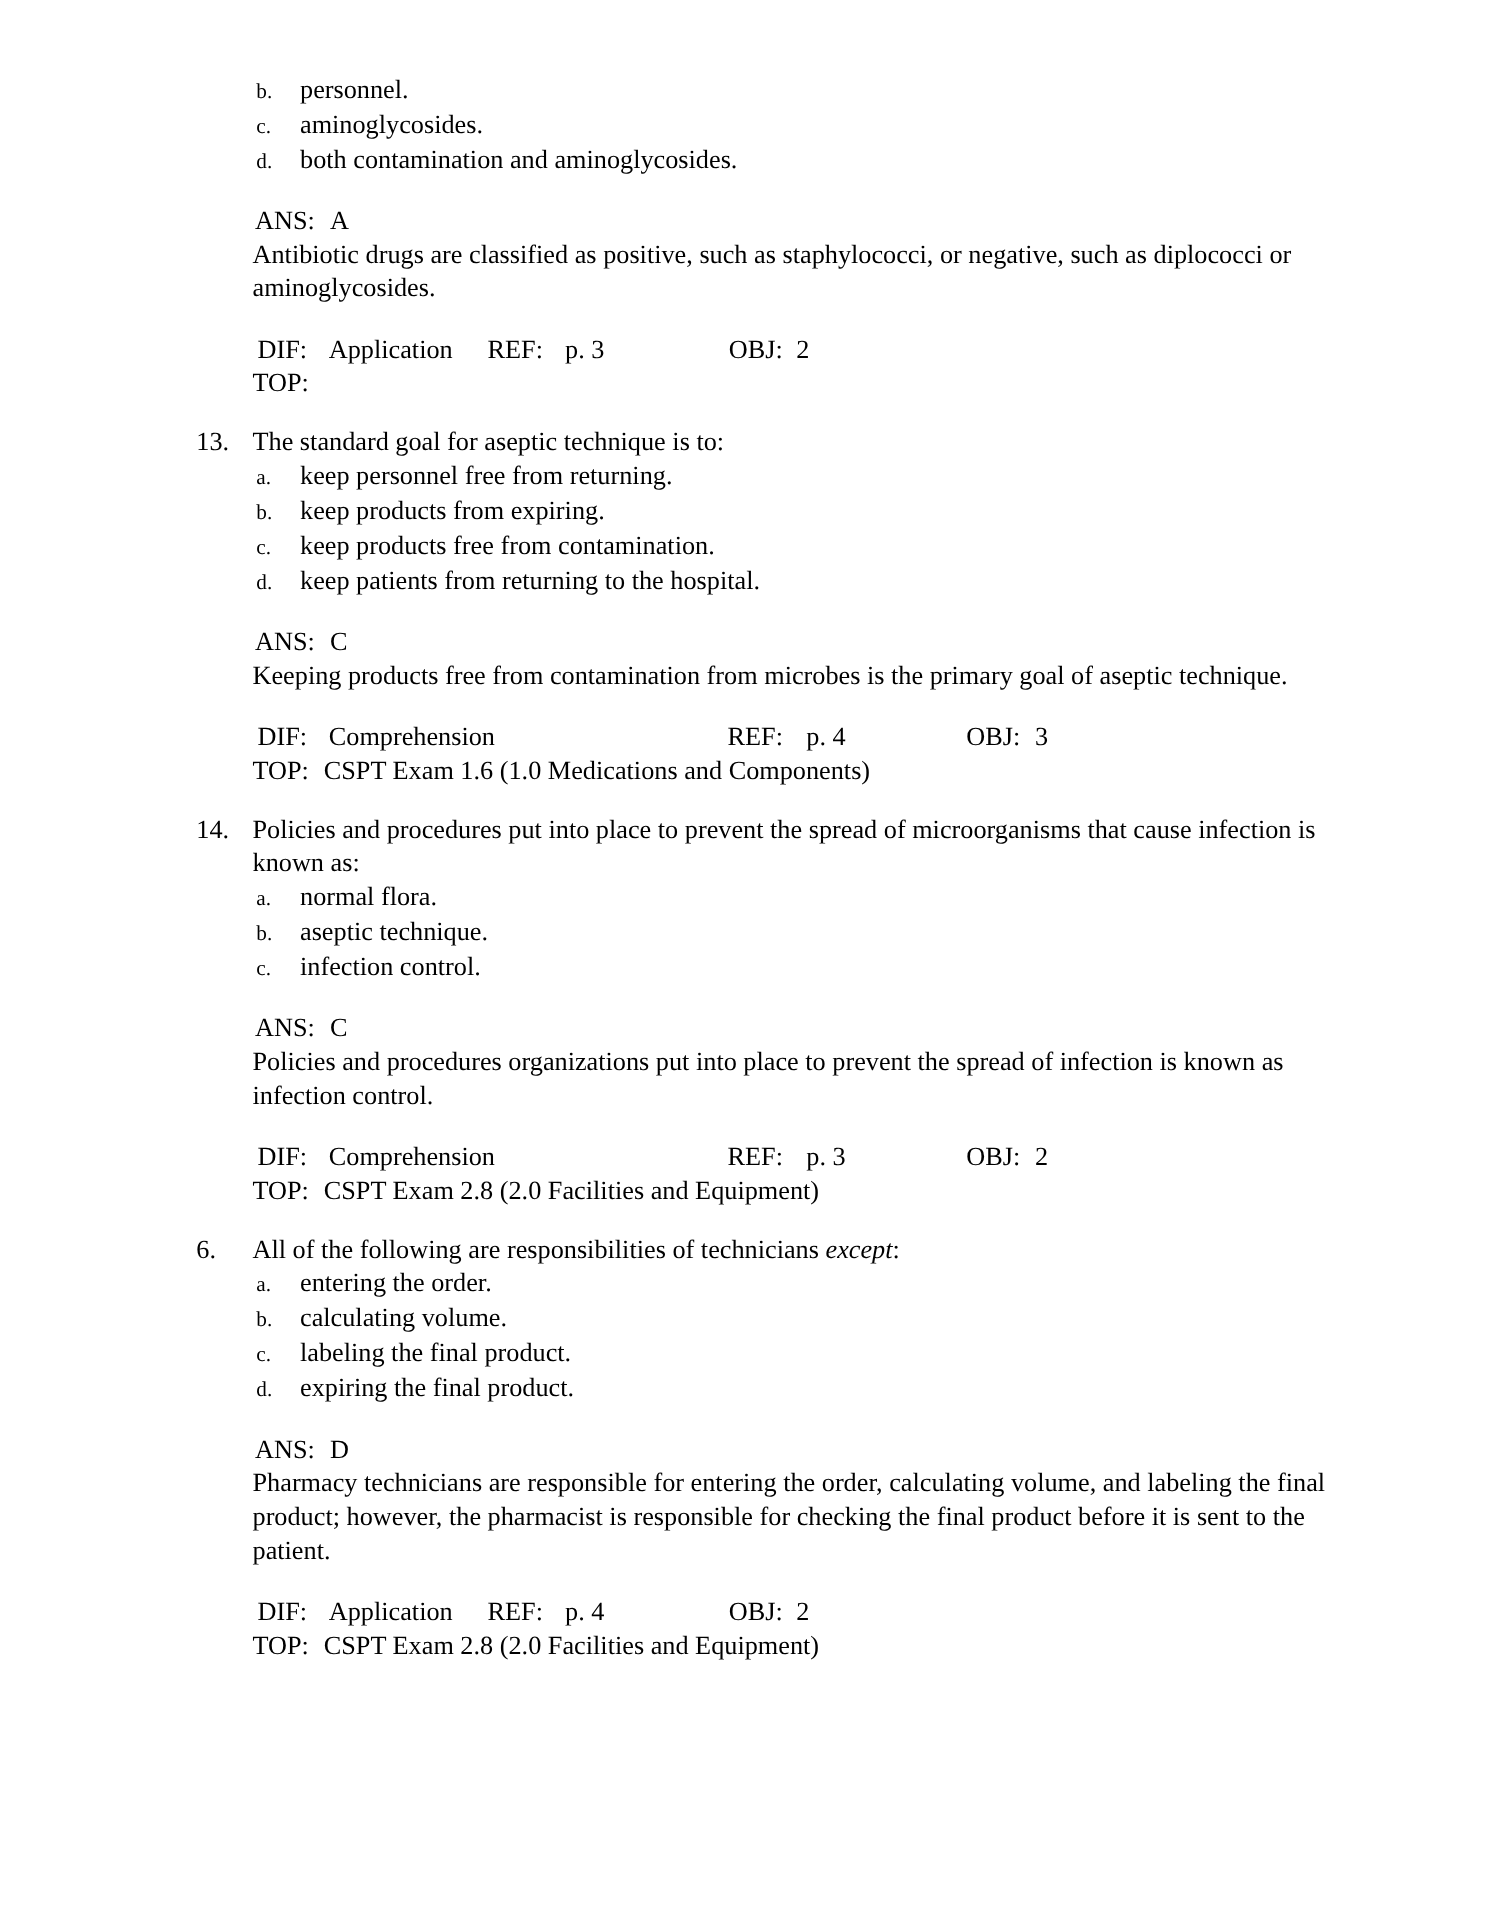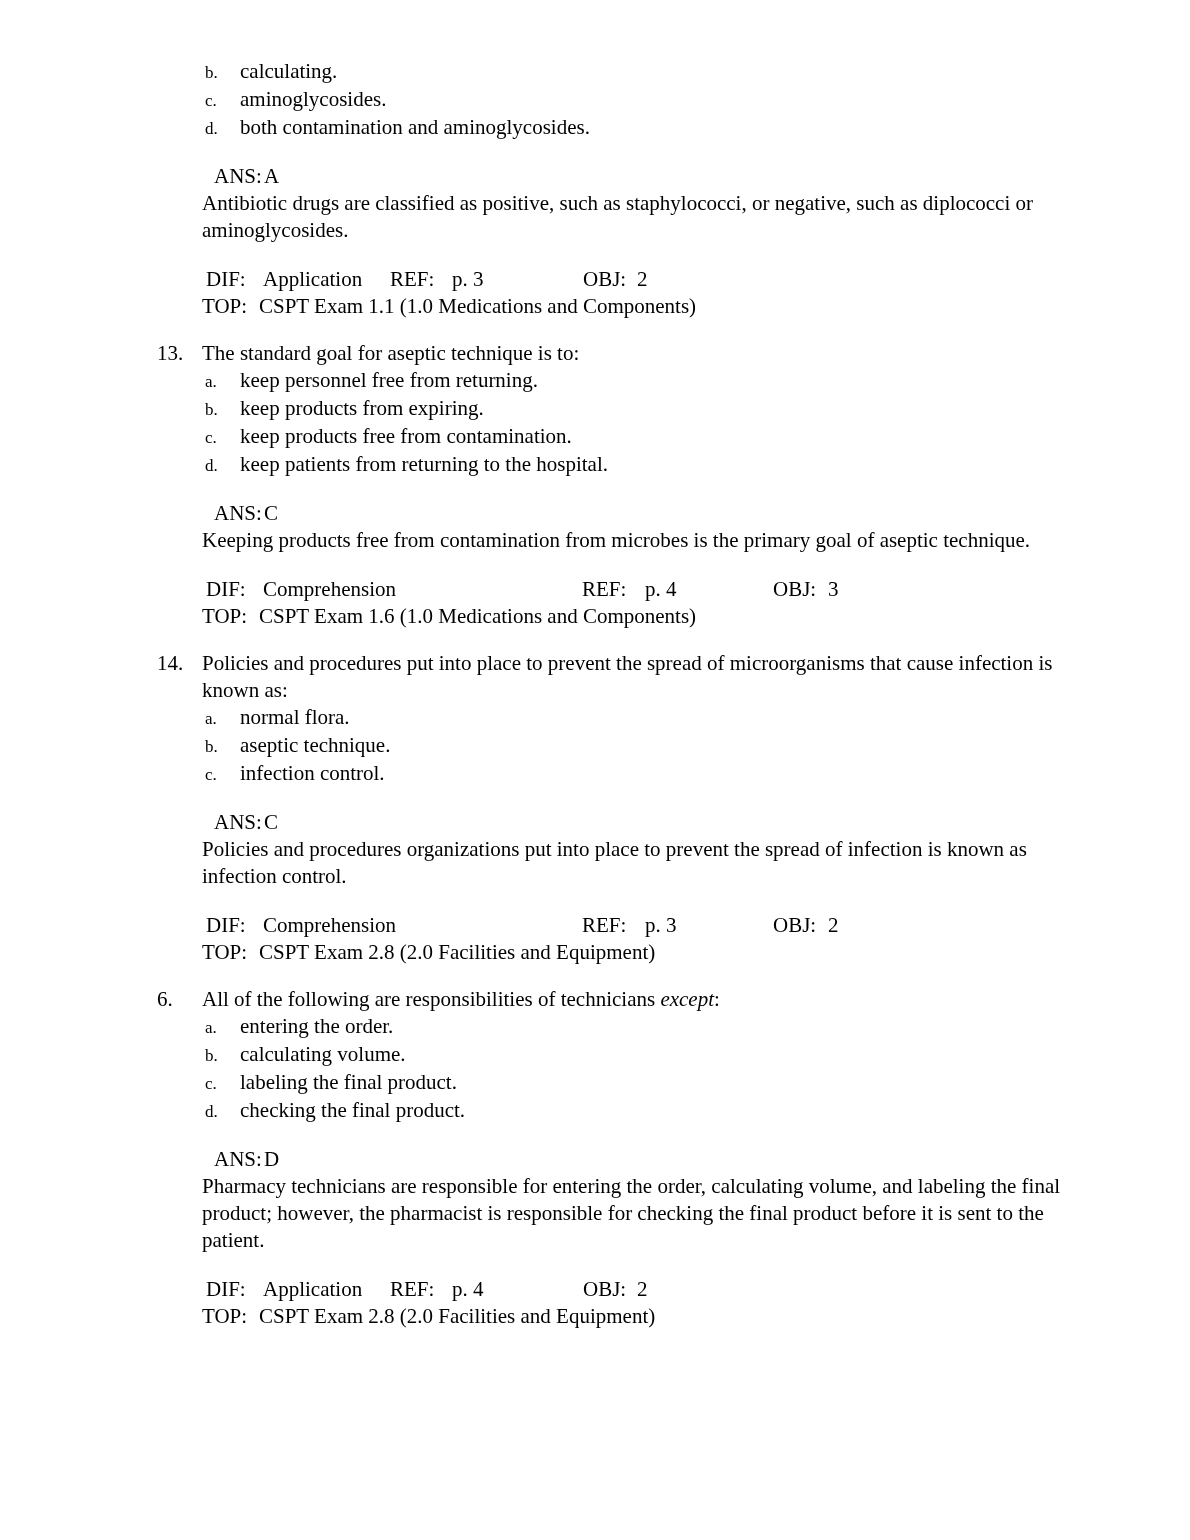--- a/index.html
+++ b/index.html
@@ -15,21 +15,21 @@
     box-sizing: border-box;
     width: 1190px; height: 1540px;
     padding: 58px 105px 0 202px;
   }
   .question { margin-top: 20px; }
   .q-text { position: relative; }
   .q-num { position: absolute; left: -45px; top: 0; }
   .opt { padding-left: 3px; white-space: nowrap; }
   .opt-letter { display: inline-block; width: 35px; font-size: 17px; }
   .ans-row { position: relative; height: 27px; margin-top: 21px; }
-  .ans-row .lbl { position: absolute; left: 12px; top: 0; }
+  .ans-row .lbl { position: absolute; left: 2px; top: 0; }
   .ans-row .val { position: absolute; left: 62px; top: 0; }
   .rationale { margin: 0; }
   .dif-row { position: relative; height: 27px; margin-top: 22px; }
   .top-row { position: relative; height: 27px; }
   .abs { position: absolute; top: 0; white-space: nowrap; }
   .lbl-dif { left: 4px; }
   .val-dif { left: 61px; }
   .layout-a .lbl-ref { left: 188px; }
   .layout-a .val-ref { left: 250px; }
   .layout-a .lbl-obj { left: 381px; }
@@ -42,40 +42,39 @@
   .val-top { left: 57px; }
   .italic { font-style: italic; }
 </style>
 </head>
 <body>
 
 <div class="page">
 
   <section>
     <div>
-      <div class="opt"><span class="opt-letter">b.</span><span>calculating.</span></div>
+      <div class="opt"><span class="opt-letter">b.</span><span>personnel.</span></div>
       <div class="opt"><span class="opt-letter">c.</span><span>aminoglycosides.</span></div>
       <div class="opt"><span class="opt-letter">d.</span><span>both contamination and aminoglycosides.</span></div>
     </div>
     <div class="ans-row">
       <span class="lbl">ANS:</span>
       <span class="val">A</span>
     </div>
     <p class="rationale">Antibiotic drugs are classified as positive, such as staphylococci, or negative, such as diplococci or aminoglycosides.</p>
     <div class="dif-row layout-a">
       <span class="abs lbl-dif">DIF:</span>
       <span class="abs val-dif">Application</span>
       <span class="abs lbl-ref">REF:</span>
       <span class="abs val-ref">p. 3</span>
       <span class="abs lbl-obj">OBJ:</span>
       <span class="abs val-obj">2</span>
     </div>
     <div class="top-row">
       <span class="abs lbl-top">TOP:</span>
-      <span class="abs val-top">CSPT Exam 1.1 (1.0 Medications and Components)</span>
     </div>
   </section>
 
   <section class="question">
     <div class="q-text">
       <span class="q-num">13.</span><span>The standard goal for aseptic technique is to:</span>
     </div>
     <div>
       <div class="opt"><span class="opt-letter">a.</span><span>keep personnel free from returning.</span></div>
       <div class="opt"><span class="opt-letter">b.</span><span>keep products from expiring.</span></div>
@@ -130,21 +129,21 @@
   </section>
 
   <section class="question">
     <div class="q-text">
       <span class="q-num">6.</span><span>All of the following are responsibilities of technicians </span><span class="italic">except</span><span>:</span>
     </div>
     <div>
       <div class="opt"><span class="opt-letter">a.</span><span>entering the order.</span></div>
       <div class="opt"><span class="opt-letter">b.</span><span>calculating volume.</span></div>
       <div class="opt"><span class="opt-letter">c.</span><span>labeling the final product.</span></div>
-      <div class="opt"><span class="opt-letter">d.</span><span>checking the final product.</span></div>
+      <div class="opt"><span class="opt-letter">d.</span><span>expiring the final product.</span></div>
     </div>
     <div class="ans-row">
       <span class="lbl">ANS:</span>
       <span class="val">D</span>
     </div>
     <p class="rationale">Pharmacy technicians are responsible for entering the order, calculating volume, and labeling the final product; however, the pharmacist is responsible for checking the final product before it is sent to the patient.</p>
     <div class="dif-row layout-a">
       <span class="abs lbl-dif">DIF:</span>
       <span class="abs val-dif">Application</span>
       <span class="abs lbl-ref">REF:</span>

